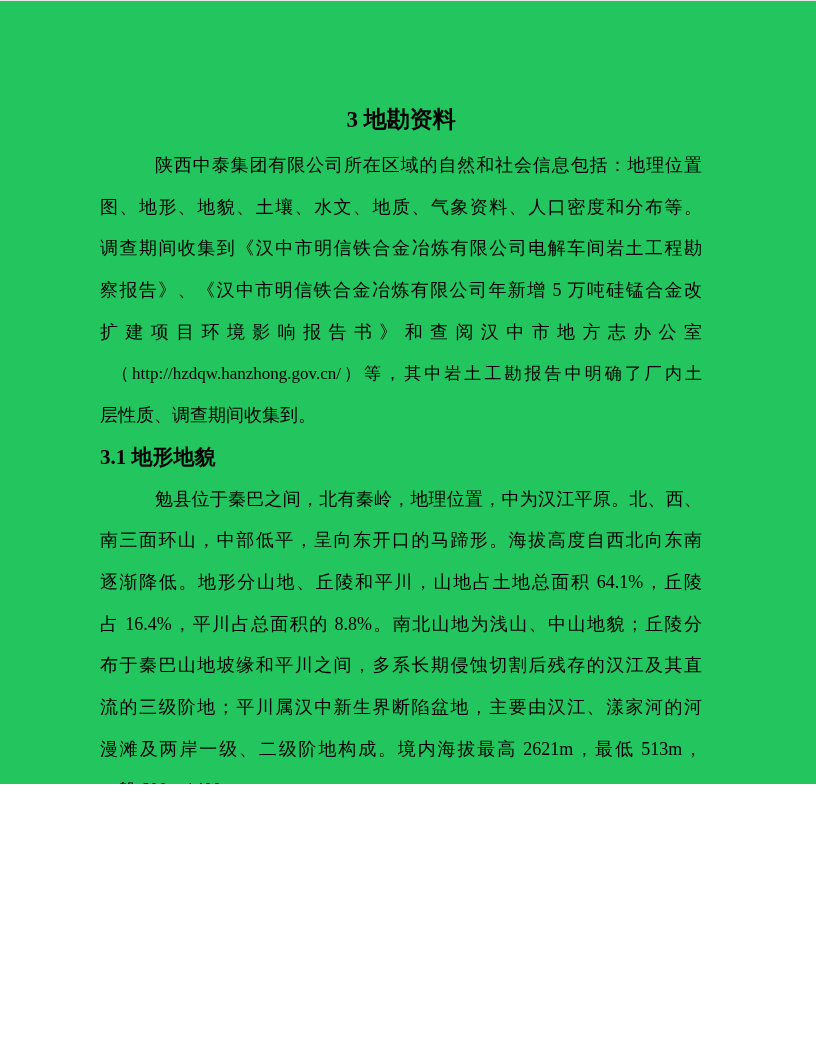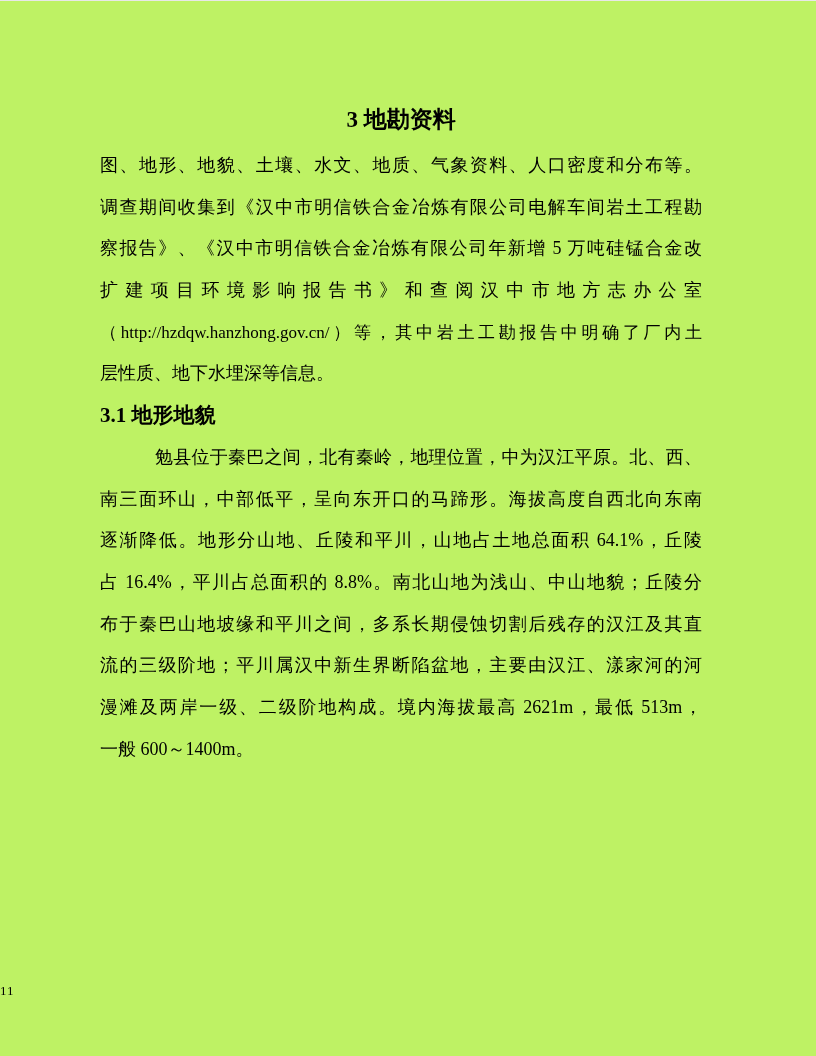--- a/index.html
+++ b/index.html
@@ -4,22 +4,22 @@
 <style>
   html, body { margin: 0; padding: 0; }
   body {
     width: 816px; height: 1056px;
     background: #ffffff;
     color: #000000;
     font-family: "Liberation Serif", "DejaVu Serif", serif;
   }
   .page {
     position: relative;
-    width: 816px; height: 1056px;
-    background: #bef264;
+    width: 816px; height: 784px;
+    background: #22c55e;
     overflow: hidden;
     border-top: 1px solid #e8e8e8;
     box-sizing: border-box;
   }
   .content {
     position: absolute;
     left: 100px; top: 94px;
     width: 602px;
   }
   .doc-title {
@@ -40,43 +40,44 @@
   .line {
     font-size: 18px;
     line-height: 41.7px;
     height: 41.7px;
     text-align: justify;
     text-align-last: justify;
     overflow: hidden;
   }
   .line.first { padding-left: 55px; }
   .line.last  { text-align: left; text-align-last: left; }
-  .line.url   { font-size: 17px; }
+  .line.url   { font-size: 17px; margin-left: 12px; }
   .page-number {
     position: absolute;
     left: 0; top: 982px;
     width: 100%;
     text-align: left;
     font-size: 13px;
     letter-spacing: 1px;
   }
 </style>
 </head>
 <body>
 
 <div class="page">
   <div class="content" id="doc-body">
       <div class="doc-title">3 地勘资料</div>
       <div class="para">
+        <div class="line first">陕西中泰集团有限公司所在区域的自然和社会信息包括：地理位置</div>
         <div class="line mid">图、地形、地貌、土壤、水文、地质、气象资料、人口密度和分布等。</div>
         <div class="line mid">调查期间收集到《汉中市明信铁合金冶炼有限公司电解车间岩土工程勘</div>
         <div class="line mid">察报告》、《汉中市明信铁合金冶炼有限公司年新增 5 万吨硅锰合金改</div>
         <div class="line mid">扩建项目环境影响报告书》和查阅汉中市地方志办公室</div>
         <div class="line mid url">（http://hzdqw.hanzhong.gov.cn/）等，其中岩土工勘报告中明确了厂内土</div>
-        <div class="line last">层性质、地下水埋深等信息。</div>
+        <div class="line last">层性质、调查期间收集到。</div>
       </div>
       <div class="sec-heading">3.1 地形地貌</div>
       <div class="para">
         <div class="line first">勉县位于秦巴之间，北有秦岭，地理位置，中为汉江平原。北、西、</div>
         <div class="line mid">南三面环山，中部低平，呈向东开口的马蹄形。海拔高度自西北向东南</div>
         <div class="line mid">逐渐降低。地形分山地、丘陵和平川，山地占土地总面积 64.1%，丘陵</div>
         <div class="line mid">占 16.4%，平川占总面积的 8.8%。南北山地为浅山、中山地貌；丘陵分</div>
         <div class="line mid">布于秦巴山地坡缘和平川之间，多系长期侵蚀切割后残存的汉江及其直</div>
         <div class="line mid">流的三级阶地；平川属汉中新生界断陷盆地，主要由汉江、漾家河的河</div>
         <div class="line mid">漫滩及两岸一级、二级阶地构成。境内海拔最高 2621m，最低 513m，</div>

